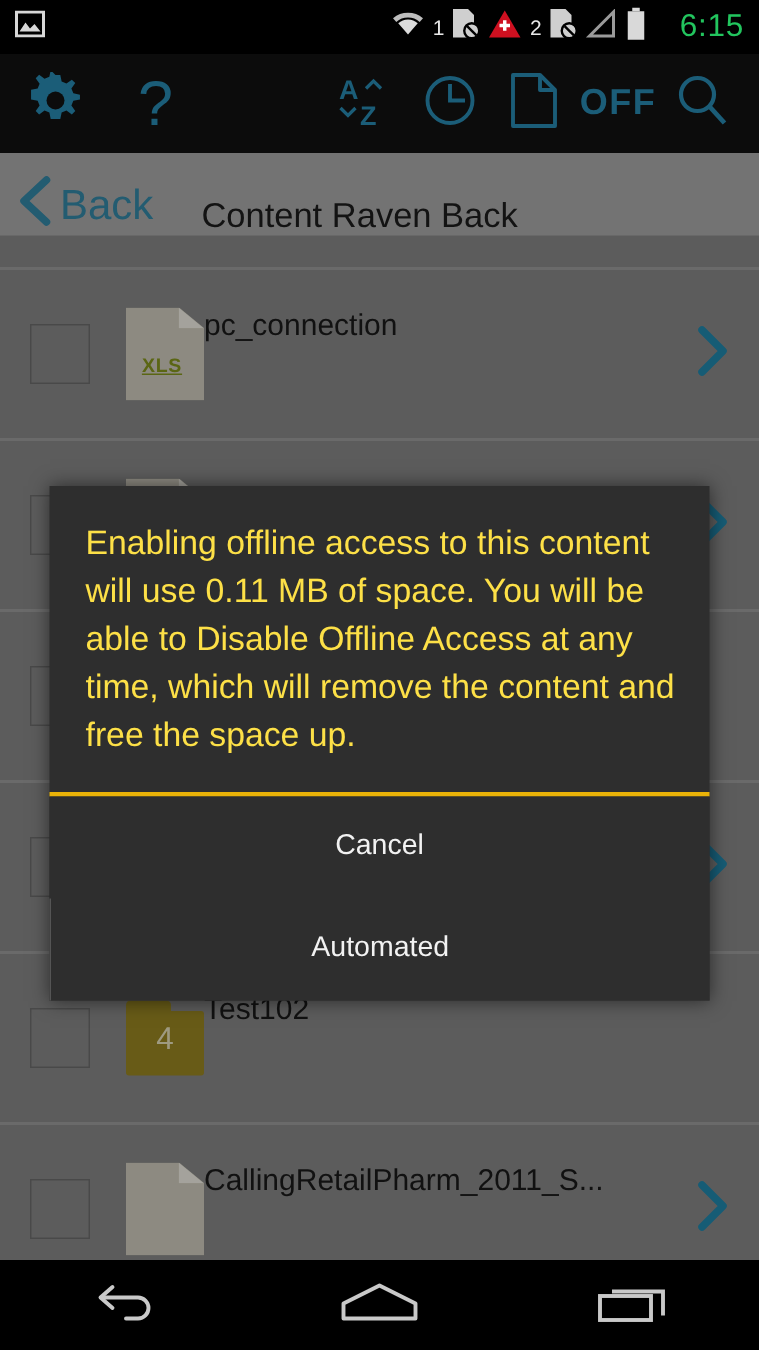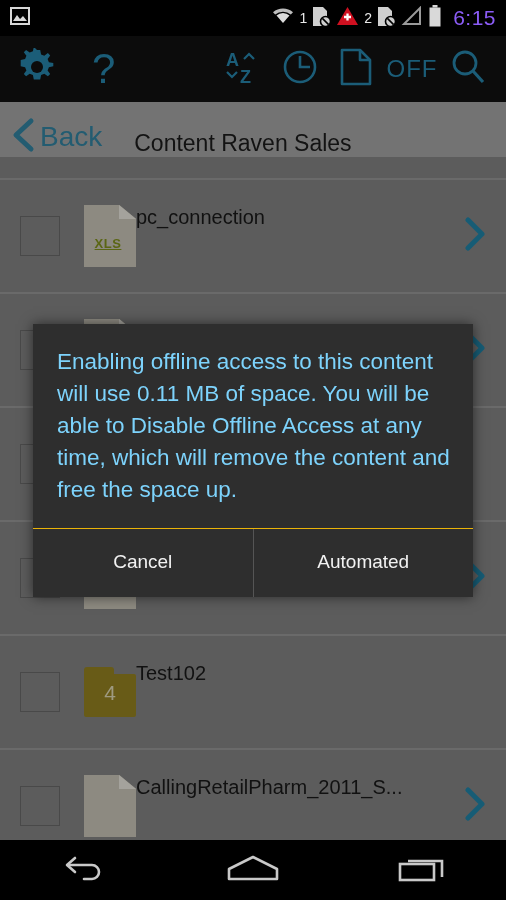--- a/index.html
+++ b/index.html
@@ -9,32 +9,32 @@
   #screen { position:relative; width:506px; height:900px; background:#7a7a7a; overflow:hidden; }
 
   
   #statusbar {
     position:absolute; top:0; left:0; width:506px; height:36px;
     background:#000; display:flex; align-items:center; padding:0 10px;
   }
   #statusbar .left { display:flex; align-items:center; gap:6px; }
   #statusbar .right { margin-left:auto; display:flex; align-items:center; gap:5px; }
   .sb-num { color:#e8e8e8; font-size:14px; line-height:1; }
-  .sb-time { color:#8b5cf6; font-size:21px; letter-spacing:.5px; margin-left:6px;text-align:center; }
+  .sb-time { color:#22c55e; font-size:21px; letter-spacing:.5px; margin-left:17px;text-align:center; }
 
   
   #toolbar {
     position:absolute; top:36px; left:0; width:506px; height:66px;
     background:#0c0c0c; display:flex; align-items:center;
   }
   .tb-btn { display:flex; align-items:center; justify-content:center; height:66px; cursor:pointer; }
   .tb-left { padding:0 18px; }
   .tb-right { width:56px; }
   #toolbar .spacer { flex:1 1 auto; }
-  .tb-off { color:#1b5d78; font-size:24px; font-weight:normal; letter-spacing:1px; }
+  .tb-off { color:#1b5d78; font-size:24px; font-weight:bold; letter-spacing:1px; }
 
   
   #navbar {
     position:absolute; top:102px; left:0; width:506px; height:56px;
     background:#8a8a8a; display:flex; align-items:flex-end;
     border-bottom:1px solid #6e6e6e;
   }
   #backbtn { display:flex; align-items:center; padding:0 10px 0 8px; cursor:pointer; }
   #backbtn .lbl { color:#2a6e87; font-size:28px; margin-left:2px; }
   #pagetitle { color:#171717; font-size:23px; margin-left:22px; }
@@ -86,24 +86,24 @@
     position:absolute; top:102px; left:0; width:506px; bottom:60px;
     background:rgba(0,0,0,0.16); pointer-events:none;
   }
 
   
   #dialog {
     position:absolute; left:33px; top:324px; width:440px;
     background:#2e2e2e; box-shadow:0 0 12px rgba(0,0,0,.55);
   }
   #dialog-message {
-    color:#7dd3fc; font-size:22.5px; line-height:32px;
+    color:#fde047; font-size:22.5px; line-height:32px;
     padding:22px 22px 22px 24px; white-space:pre-wrap;
   }
-  #dialog-buttons { display:flex; border-top:1px solid #eab308; }
+  #dialog-buttons { display:flex; border-top:3px solid #eab308;flex-direction:column; }
   .dlg-btn {
     flex:1 1 0; text-align:center; color:#f2f2f2; font-size:19px;
     padding:22px 0 24px; cursor:pointer; background:#2e2e2e;
   }
   .dlg-btn + .dlg-btn { border-left:1px solid #555; }
 
   
   #androidnav {
     position:absolute; bottom:0; left:0; width:506px; height:60px;
     background:#000; display:flex; align-items:center; justify-content:space-around;
@@ -225,21 +225,21 @@
 
   <div id="navbar">
     <div id="backbtn">
       <span>
         <svg width="30" height="36" viewBox="0 0 30 36">
             <path d="M23 4 L8 18 L23 32" fill="none" stroke="#2a6e87" stroke-width="5" stroke-linecap="round" stroke-linejoin="round"></path>
           </svg>
       </span>
       <span class="lbl">Back</span>
     </div>
-    <div id="pagetitle">Content Raven Sales</div>
+    <div id="pagetitle">Content Raven Back</div>
   </div>
 
   <div id="list">
 
     <div class="row short" style="height:22px;"></div>
 
     <div class="row">
       <div class="chk"></div>
       <div class="ficon">
         <div class="page"></div>

